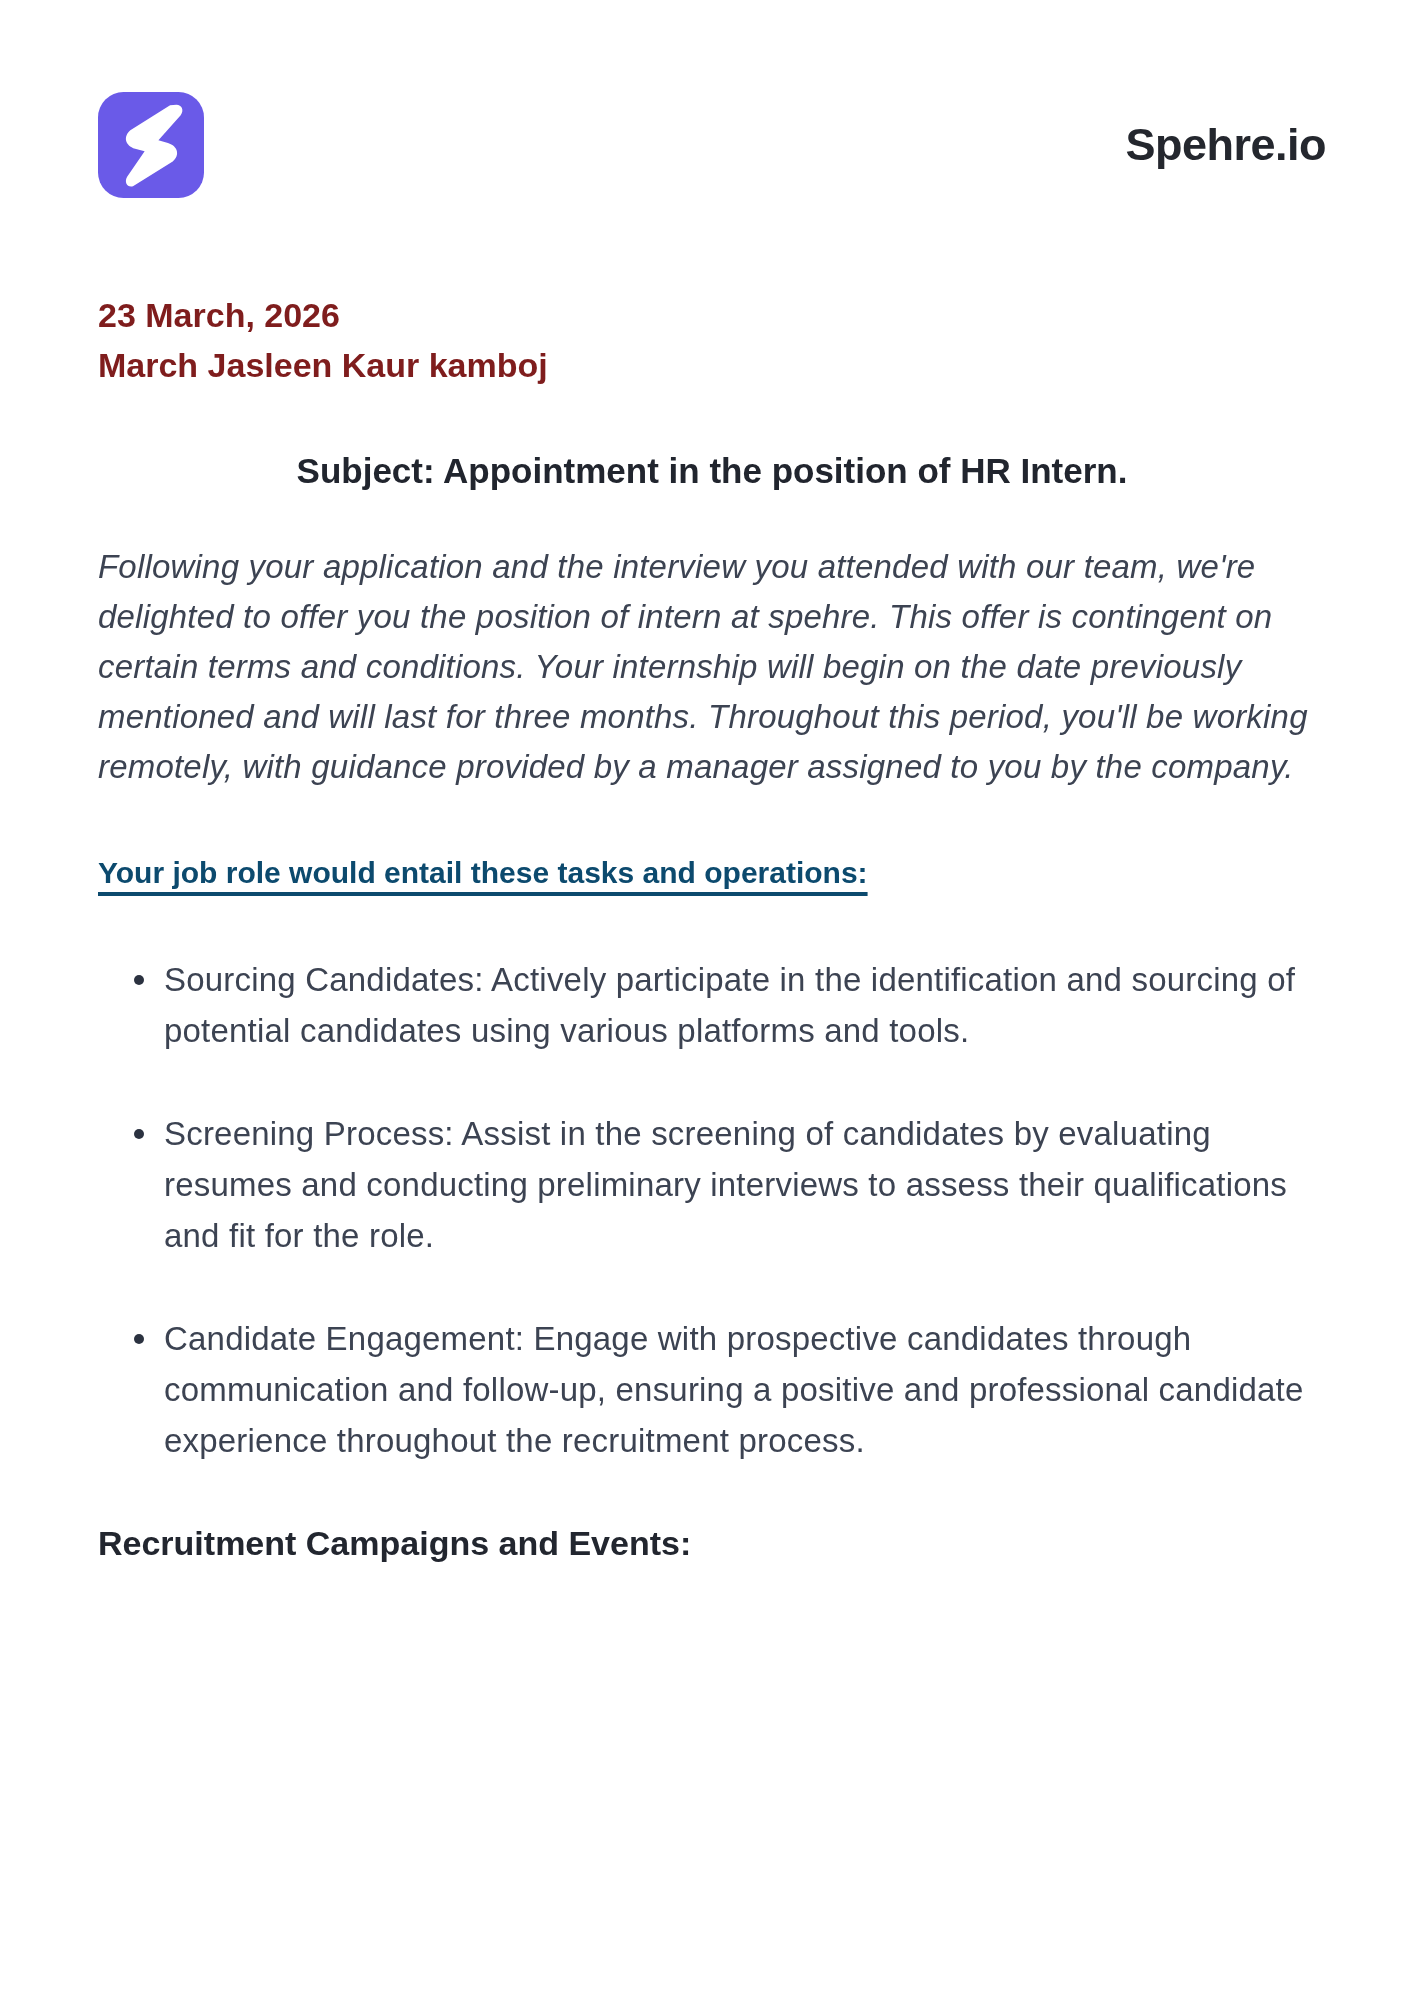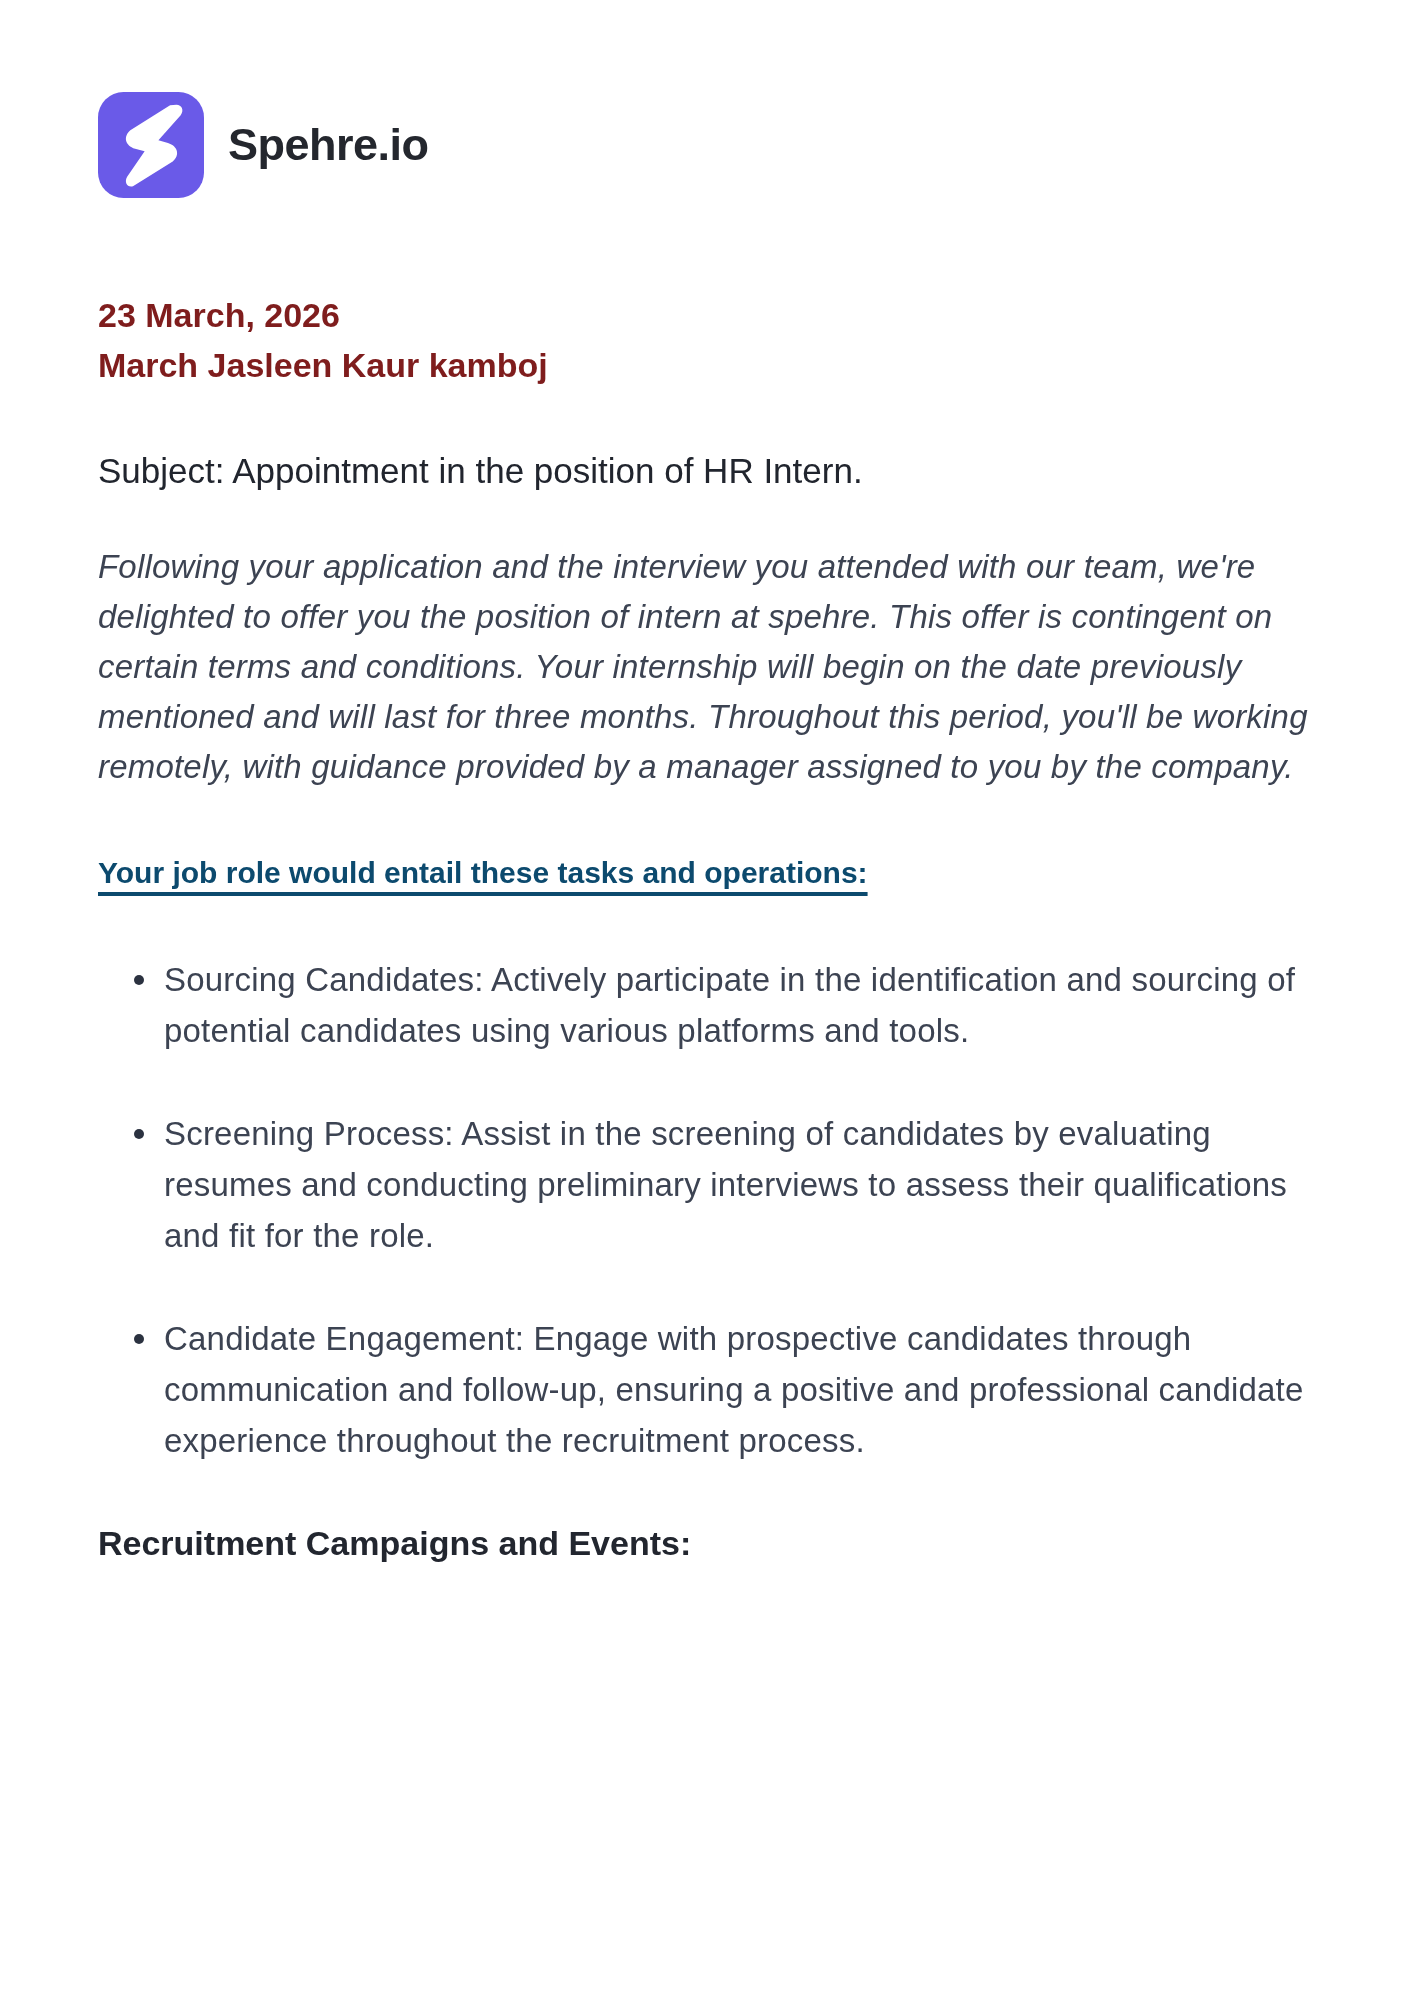--- a/index.html
+++ b/index.html
@@ -16,20 +16,21 @@
     padding-left: 98px;
     padding-right: 88px;
     position: relative;
   }
   
   .brand {
     padding-top: 92px;
     display: flex;
     align-items: center;
     gap: 24px;
+    justify-content: space-between;
   }
   .logo-icon {
     width: 106px;
     height: 106px;
     display: block;
     flex: 0 0 auto;
   }
   .brand-name {
     font-size: 45px;
     font-weight: 700;
@@ -41,23 +42,24 @@
     margin-top: 92px;
     font-size: 34px;
     font-weight: 600;
     color: #7f1d1d;
     line-height: 50px;
   }
   
   .subject {
     margin-top: 56px;
     font-size: 35px;
-    font-weight: 400;
+    font-weight: 700;
     color: #21252e;
     line-height: 50px;
+    text-align: center;
   }
   
   .intro {
     margin-top: 46px;
     font-size: 33px;
     font-weight: 400;
     color: #3c4352;
     line-height: 50px;
     max-width: 1228px;
     letter-spacing: 0.2px;

